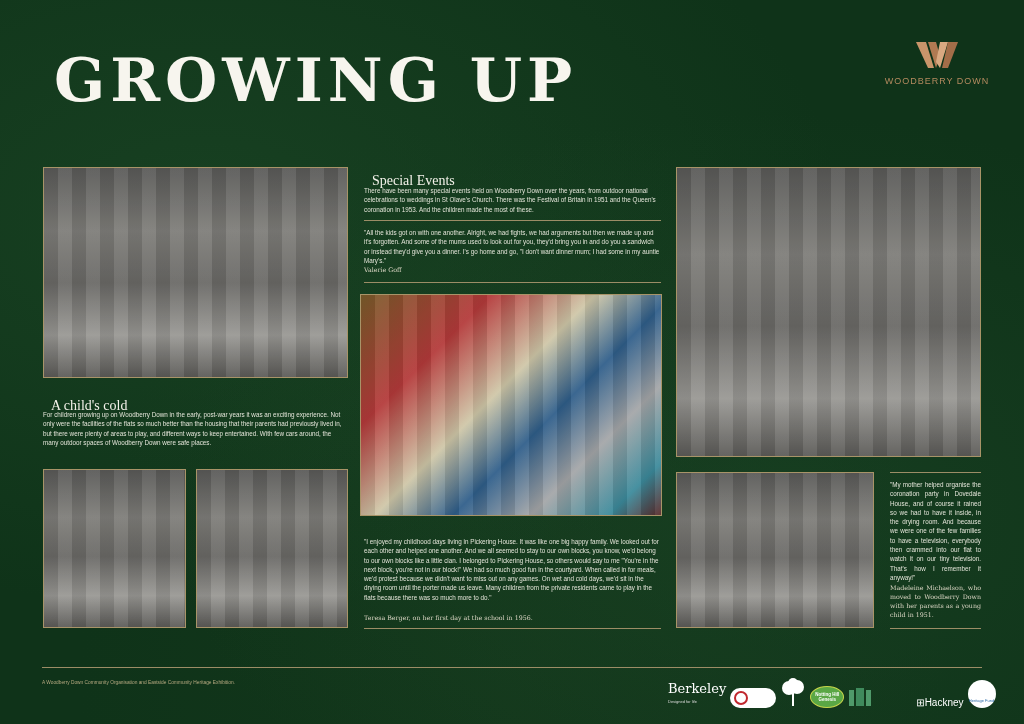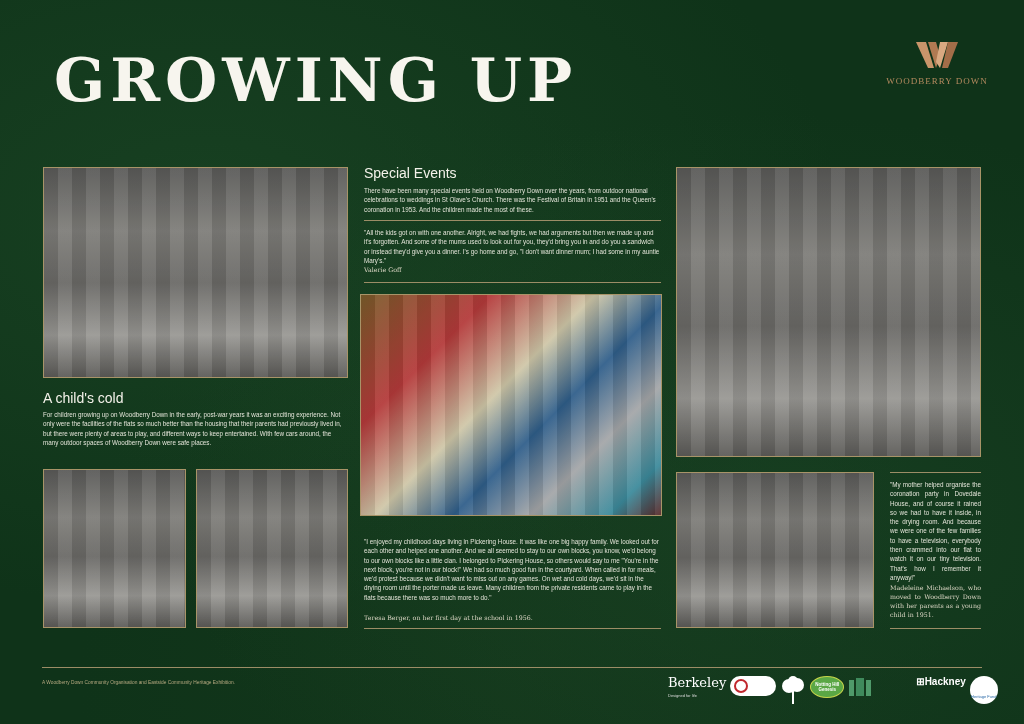--- a/index.html
+++ b/index.html
@@ -11,49 +11,49 @@
       radial-gradient(ellipse at 50% 95%, rgba(25,60,30,0.4), transparent 60%),
       #0f3319;
     font-family: "Liberation Sans", sans-serif;
     color:#e9eadf;
   }
   .abs { position:absolute; }
   .title {
     left:42px; top:30px; font-family:"DejaVu Serif", serif; font-weight:bold;
     font-size:60px; letter-spacing:5px; color:#f7f5ee; line-height:76px; margin:12px;
   }
-  .logo { left:872px; top:40px; width:130px; text-align:center;font-family:Liberation Serif, serif; }
+  .logo { left:872px; top:40px; width:130px; text-align:center; }
   .logo svg { display:block; margin:0 auto; }
   .logo-text { font-size:9px; letter-spacing:1px; color:#b48a5f; margin-top:6px; }
   .photo {
     border:1px solid #a89468; box-sizing:border-box; overflow:hidden;
   }
   .photo.bw { background:
       linear-gradient(180deg, #5a5a58 0%, #7e7d79 30%, #6a6966 55%, #999894 80%, #5c5b58 100%); }
   .photo.color { background:
       linear-gradient(135deg, #7a5c2a 0%, #b43a3a 25%, #cfc7a8 45%, #2f5e8a 60%, #a4a6a8 75%, #3c8a9b 90%, #5a2a2a 100%); }
   .photo .shade { width:100%; height:100%; background:
       repeating-linear-gradient(90deg, rgba(0,0,0,0.08) 0 14px, rgba(255,255,255,0.06) 14px 28px); }
   h2.section {
-    font-family:Liberation Sans, sans-serif; font-weight:normal; font-size:14px;
-    color:#f4f2ea; margin:0; line-height:18px;
+    font-family:Liberation Serif, serif; font-weight:normal; font-size:14px;
+    color:#f4f2ea; margin:8px; line-height:18px;
   }
   .body-text { font-size:6.3px; line-height:9.3px; color:#e3e4d8; margin:0; }
   .quote { font-size:6.3px; line-height:9.3px; color:#e3e4d8; margin:0; }
   .attrib { font-family:"DejaVu Serif", serif; font-size:6.3px; line-height:9px; color:#ddd8c6; margin:0; }
   .rule { height:1px; background:#9c8d66; }
   .footer-note { left:42px; top:680px; font-size:4.8px; color:#b6a980; }
-  .sponsors { left:668px; top:676px; height:32px; display:flex; align-items:flex-start; gap:4px; }
+  .sponsors { left:668px; top:676px; height:32px; display:flex; align-items:flex-end; gap:4px; }
   .sp { color:#fff; font-size:9px; }
   .sp-berkeley { font-family:"DejaVu Serif", serif; font-size:13px; line-height:13px; }
   .sp-berkeley small { display:block; font-family:"Liberation Sans", sans-serif; font-size:4px; color:#ddd; }
   .sp-pill { width:46px; height:20px; border-radius:10px; background:#fff; display:flex; align-items:center; justify-content:flex-start; padding-left:4px; box-sizing:border-box; }
   .sp-pill span.c { width:14px; height:14px; border-radius:50%; border:2px solid #c0282e; box-sizing:border-box; }
   .sp-oval { width:32px; height:20px; border-radius:50%; background:#5aa745; border:1px solid #c9d64a; color:#fff; font-size:4.5px; font-weight:bold; text-align:center; display:flex; align-items:center; justify-content:center; line-height:5px; }
-  .sp-hackney { font-weight:bold; font-size:10px;padding-left:40px; }
+  .sp-hackney { font-weight:normal; font-size:10px;padding-left:40px; }
   .sp-round { width:28px; height:28px; border-radius:50%; background:#fff; color:#2a6aa8; font-size:4px; text-align:center; display:flex; align-items:flex-end; justify-content:center; padding-bottom:5px; box-sizing:border-box; }
 </style>
 </head>
 <body>
 
 <h1 class="abs title">GROWING UP</h1>
 
 <div class="abs logo">
   <svg width="46" height="30" viewBox="0 0 46 30">
     <polygon points="2,2 12,2 20,28 14,28" fill="#c9956a"></polygon>

